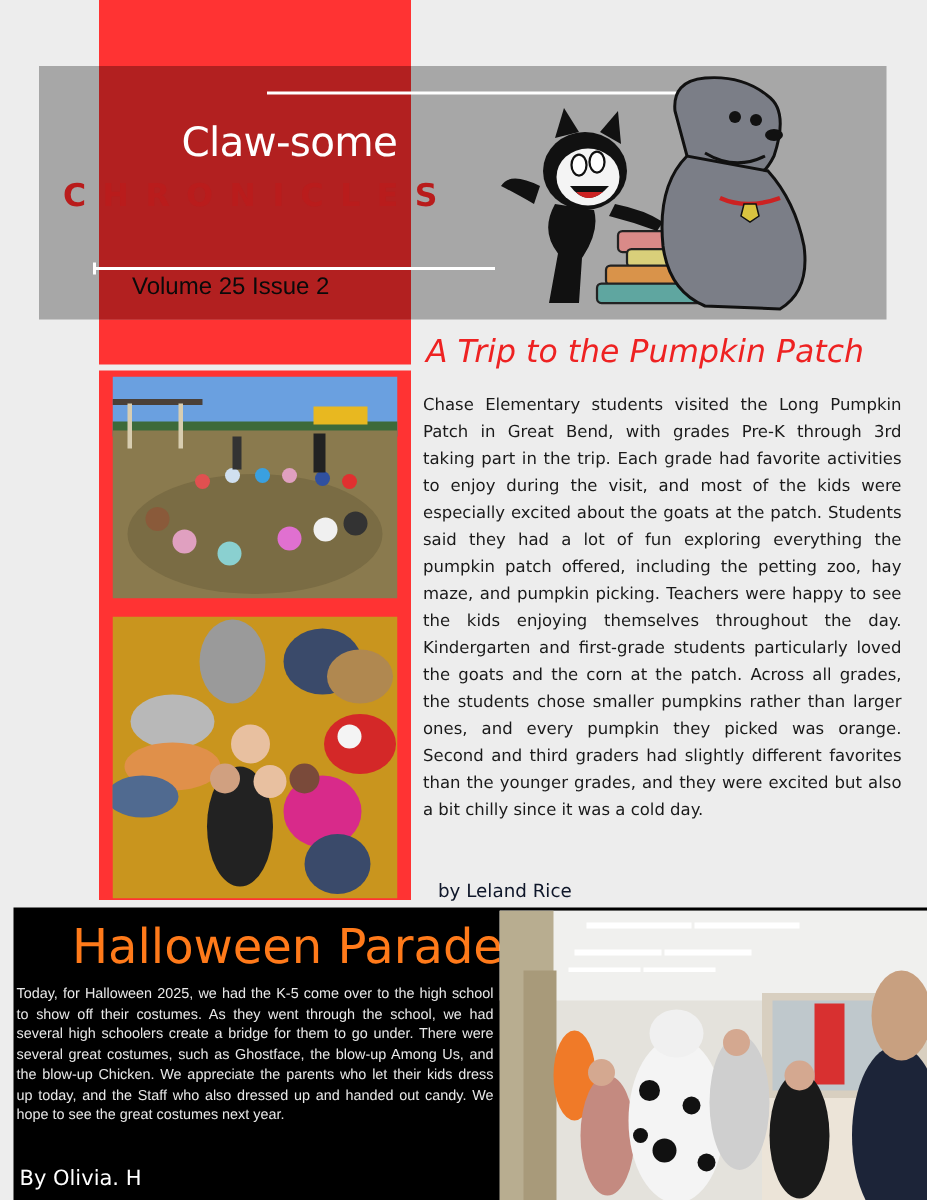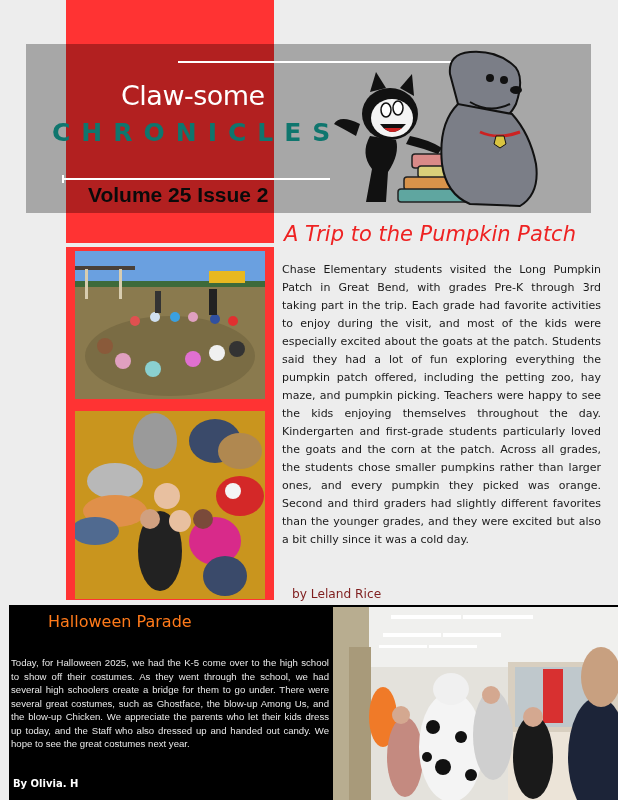--- a/index.html
+++ b/index.html
@@ -25,67 +25,67 @@
   #rule-bottom { left:62px; top:178px; width:268px; }
   #rule-bottom::after { left:0; }
 
   #masthead-small {
     left:102px; top:80px; color:#ffffff;
     font-family:"DejaVu Sans", sans-serif; font-size:27px; font-weight:normal;
     letter-spacing:-0.5px;
     margin-left:19px;
   }
   #masthead-big {
-    left:52px; top:118px; color:#0f766e;
-    font-family:"DejaVu Sans", sans-serif; font-size:25px; font-weight:bold;
+    left:42px; top:118px; color:#b91c1c;
+    font-family:"DejaVu Sans", sans-serif; font-size:21px; font-weight:bold;
     letter-spacing:11px;
   }
   #volume {
     left:88px; top:183px; color:#0a0a0a;
-    font-family:"Liberation Sans", sans-serif; font-size:21px; font-weight:bold;text-align:right;
+    font-family:"Liberation Sans", sans-serif; font-size:16px; font-weight:normal;text-align:right;
   }
 
   
   #mascot { left:330px; top:44px; width:230px; height:169px; }
 
   
   #a1-title {
     left:284px; top:222px; color:#ee2222;
     font-family:"DejaVu Sans", sans-serif; font-size:21px; font-style:italic;
     letter-spacing:0px;
   }
   #a1-body {
     left:282px; top:261px; width:319px; color:#1a1a1a;
     font-family:"DejaVu Sans", sans-serif; font-size:11px; line-height:18px;
     text-align:justify;
   }
   #a1-byline {
-    left:292px; top:587px; color:#7f1d1d;
+    left:292px; top:587px; color:#0f172a;
     font-family:"DejaVu Sans", sans-serif; font-size:12.2px;text-align:center;
   }
 
   
   .photo { position:absolute; overflow:hidden; }
   #photo-circle { left:75px; top:251px; width:190px; height:148px; }
   #photo-lying { left:75px; top:411px; width:190px; height:188px; }
 
   
   #bottom-box { left:9px; top:605px; width:609px; height:195px; background:#000; }
   #a2-title {
     left:48px; top:612px; color:#ff7a1a;
-    font-family:"DejaVu Sans", sans-serif; font-size:16px;
+    font-family:"DejaVu Sans", sans-serif; font-size:32px;
   }
   #a2-body {
     left:11px; top:656px; width:318px; color:#e8e8e8;
     font-family:Liberation Sans, sans-serif; font-size:9.6px; line-height:13.5px;
     text-align:justify;
   }
   #a2-byline {
     left:13px; top:778px; color:#ffffff;
-    font-family:"DejaVu Sans", sans-serif; font-size:10px; font-weight:bold;
+    font-family:"DejaVu Sans", sans-serif; font-size:14px; font-weight:normal;
   }
   #photo-hallway { left:333px; top:607px; width:285px; height:193px; }
 </style>
 </head>
 <body>
 
 <div class="abs" id="red-top"></div>
 <div class="abs" id="red-bottom"></div>
 
 <div class="abs" id="header-box"></div>

